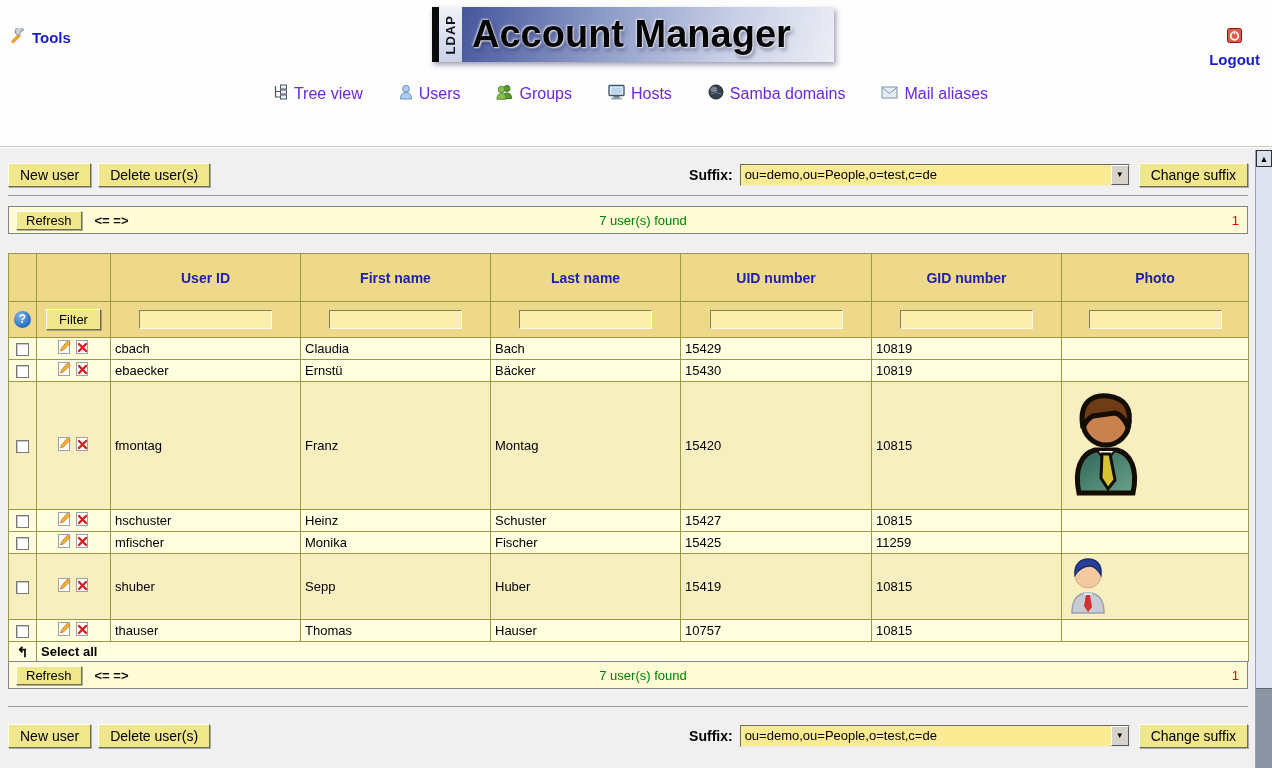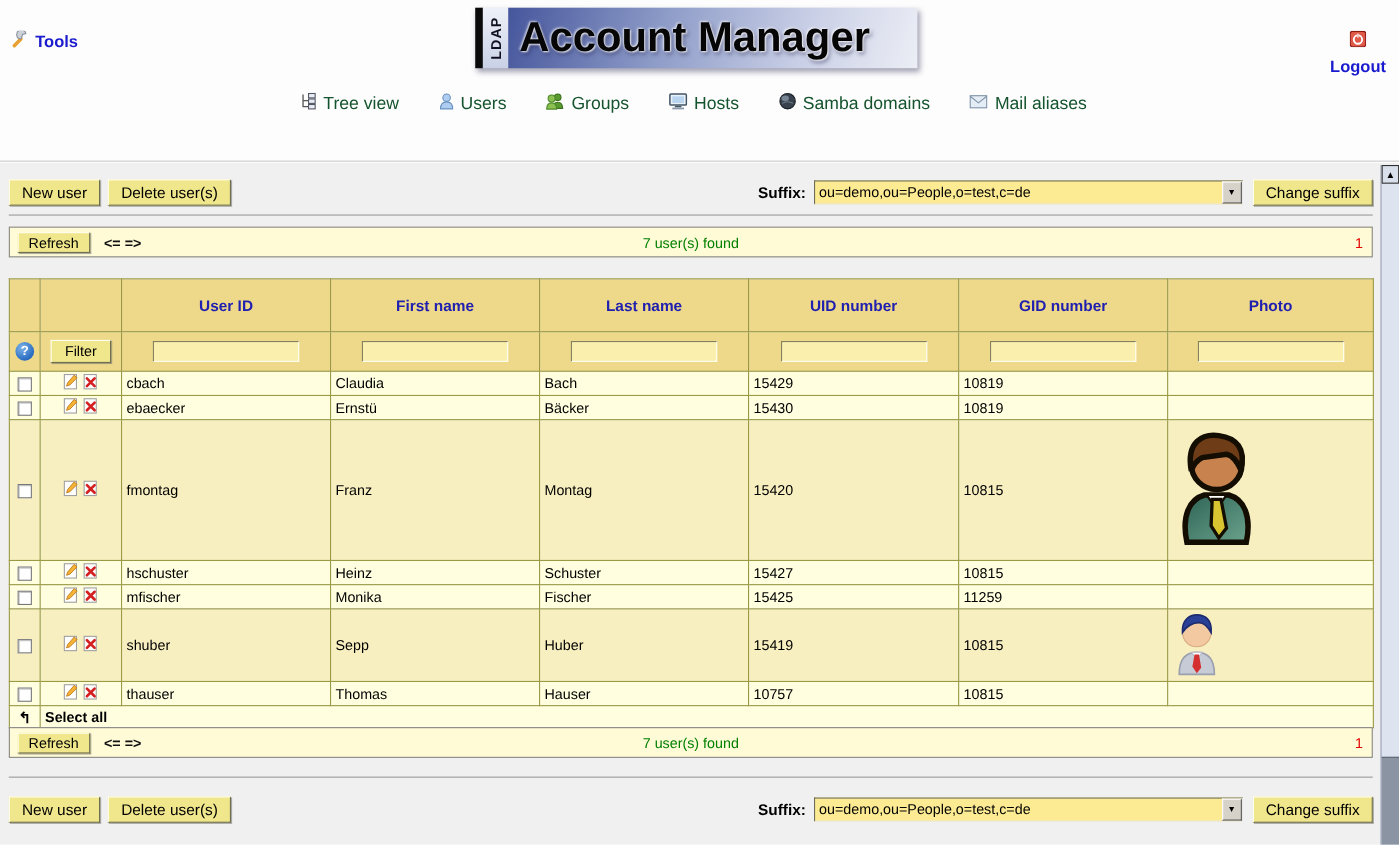--- a/index.html
+++ b/index.html
@@ -21,21 +21,21 @@
                    display:flex; align-items:center; justify-content:center; }
   .logo-vertical span { writing-mode:vertical-rl; transform:rotate(180deg);
                         font-size:13px; font-weight:bold; color:#101020; letter-spacing:1px; }
   .logo-main { flex:1; display:flex; align-items:center; padding-left:10px;
                background:linear-gradient(105deg,#46569c 0%,#8e9cc8 38%,#c9cfe6 72%,#eceef5 100%); }
   .logo-main span { font-size:38px; font-weight:bold; color:#060606; letter-spacing:0px;
                     text-shadow:1px 1px 2px rgba(255,255,255,.95), -1px -1px 2px rgba(255,255,255,.7),
                                 2px 3px 4px rgba(25,25,70,.5); }
   .nav { position:absolute; left:0; top:84px; width:1260px; display:flex; justify-content:center;
          gap:36px; }
-  .nav-item { display:flex; align-items:center; gap:6px; color:#14532d; font-size:16px; cursor:pointer; }
+  .nav-item { display:flex; align-items:center; gap:6px; color:#6d28d9; font-size:16px; cursor:pointer; }
 
   
   .content { position:absolute; left:0; top:148px; width:1272px; height:620px; background:#f0f0f0; }
 
   .btn { background:#f0e68c; border:1px solid; border-color:#fffef2 #6f6f52 #6f6f52 #fffef2;
          box-shadow:1px 1px 0 rgba(110,110,110,.55); font-family:"Liberation Sans",sans-serif;
          font-size:14px; color:#000; padding:3px 11px; cursor:pointer; white-space:nowrap; }
 
   .toolbar-row { position:absolute; left:8px; width:1240px; height:26px; display:flex; align-items:center; }
   .toolbar-top { top:14px; }
@@ -52,21 +52,21 @@
   .rule { position:absolute; left:8px; width:1240px; border-top:1px solid #9a9a9a; height:0; }
   .rule-top { top:47px; }
   .rule-bottom { top:558px; }
 
   .statusbar { position:absolute; left:8px; width:1240px; height:28px; background:#fffbd6;
                border:1px solid #858585; display:flex; align-items:center; }
   .statusbar-top { top:58px; }
   .statusbar-bottom { top:513px; }
   .statusbar .btn { margin-left:7px; padding:1px 9px; font-size:13px; }
   .pager-arrows { margin-left:13px; font-size:13px; font-weight:bold; color:#111; cursor:pointer; }
-  .result-text { position:absolute; left:0; width:100%; text-align:center; color:#008000; font-size:13px; }
+  .result-text { position:absolute; left:15px; width:100%; text-align:center; color:#008000; font-size:13px; }
   .page-number { position:absolute; right:8px; color:#e40000; font-size:13px; cursor:pointer; }
 
   
   table.users { position:absolute; left:8px; top:105px; width:1240px; border-collapse:collapse;
                 table-layout:fixed; font-size:13px; }
   table.users td, table.users th { border:1px solid #9a9a44; padding:0 4px; overflow:hidden; }
   tr.hdr { height:48px; }
   tr.hdr th { background:#eed88a; color:#2020b0; font-size:14px; font-weight:bold; text-align:center; }
   tr.filter { height:36px; }
   tr.filter td { background:#eed88a; text-align:center; }

